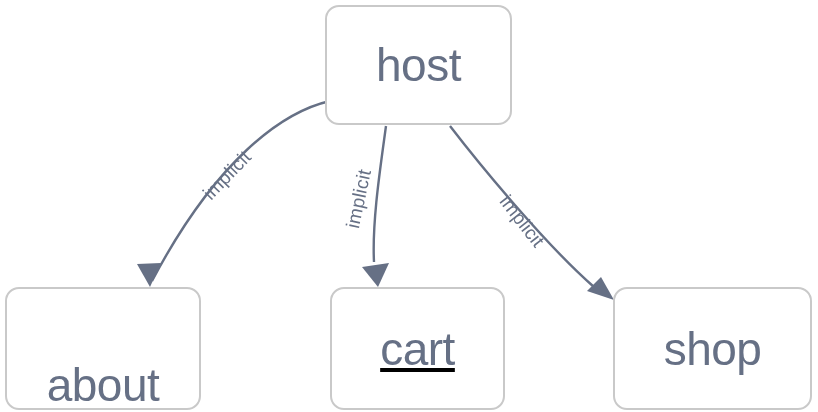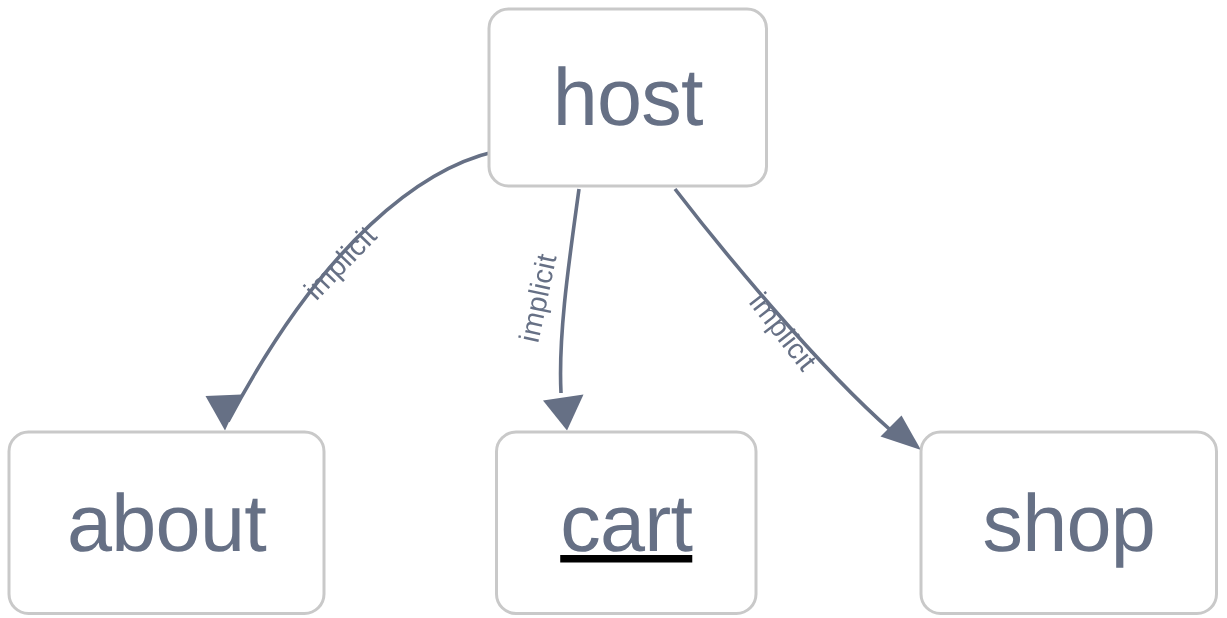--- a/index.html
+++ b/index.html
@@ -32,21 +32,21 @@
     border-radius: 14px;
     box-sizing: border-box;
     display: flex;
     align-items: center;
     justify-content: center;
     z-index: 2;
   }
   .node-label {
     color: #667085;
     font-family: "Liberation Sans", sans-serif;
-    font-size: 54px;
+    font-size: 46px;
     font-weight: 400;
     line-height: 1;
     letter-spacing: -0.5px;
     white-space: nowrap;
   }
   .edge-path {
     fill: none;
     stroke: #667085;
     stroke-width: 2.4;
   }
@@ -84,21 +84,21 @@
       <path class="edge-path" d="M 450 126 C 480 165 545 244 594 287"></path>
       <polygon class="edge-arrow" points="614 300 587 291 601 277"></polygon>
       <text class="edge-label-text" text-anchor="middle" dominant-baseline="middle" x="521" y="222" transform="rotate(52 521 222)">implicit</text>
     </g>
   </svg>
 
   <div class="node-box" style="left: 325px; top: 5px; width: 187px; height: 120px;">
     <span class="node-label">host</span>
   </div>
 
-  <div class="node-box" style="left: 5px; top: 287px; width: 212px; height: 123px;">
+  <div class="node-box" style="left: 5px; top: 287px; width: 196px; height: 123px; align-items: flex-end;">
     <span class="node-label">about</span>
   </div>
 
   <div class="node-box" style="left: 330px; top: 287px; width: 175px; height: 123px; text-decoration: underline;">
     <span class="node-label">cart</span>
   </div>
 
   <div class="node-box" style="left: 613px; top: 287px; width: 199px; height: 123px;">
     <span class="node-label">shop</span>
   </div>

